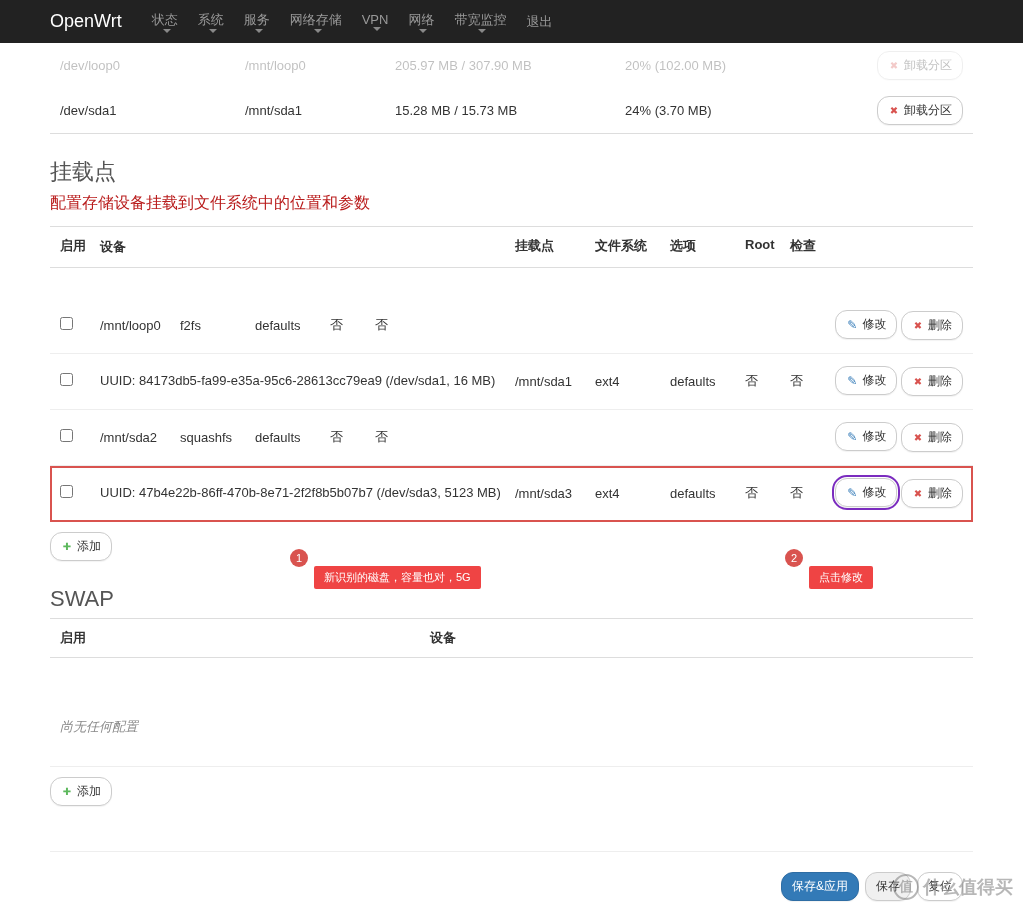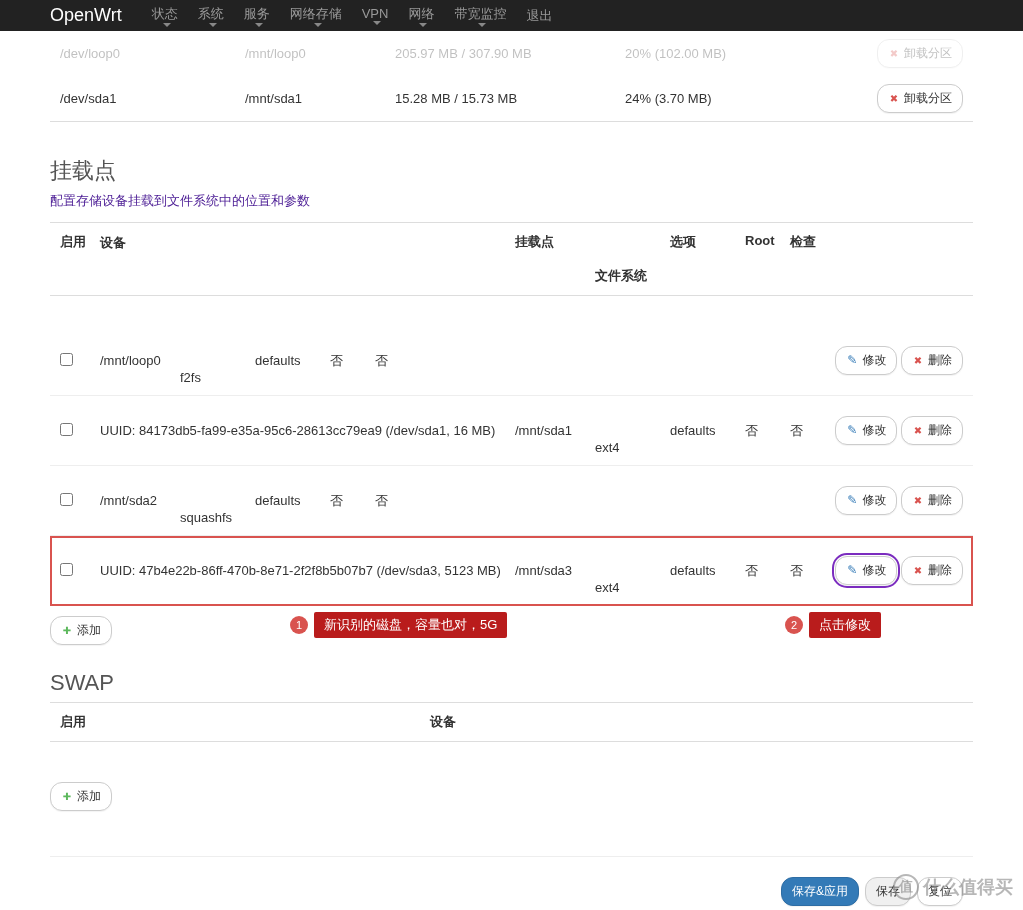--- a/index.html
+++ b/index.html
@@ -1,37 +1,37 @@
 <!DOCTYPE html>
 <html><head>
 <meta charset="utf-8">
 <style>
 * { box-sizing: border-box; margin: 0; padding: 0; }
 body { font-family: "Helvetica Neue", Helvetica, Arial, sans-serif; font-size: 13px; color: #333; background: #fff; width: 1023px; }
-.navbar { background: #222; height: 31px; display: flex; align-items: center; padding: 0 15px; }
+.navbar { background: #222; height: 43px; display: flex; align-items: center; padding: 0 15px; }
 .navbar .brand { color: #fff; font-size: 18px; font-weight: 500; margin-right: 20px; margin-left: 35px; }
 .navbar .nav-item { color: #999; font-size: 13px; padding: 10px 10px; cursor: pointer; display: flex; align-items: center; flex-direction: column; }
 .navbar .caret { display: inline-block; width: 0; height: 0; margin-left: 4px; border-left: 4px solid transparent; border-right: 4px solid transparent; border-top: 4px solid #888; }
 .container { padding: 0 50px 0 50px; }
-.storage-rows { border-bottom: 1px solid #ddd; margin-bottom: 34px; }
+.storage-rows { border-bottom: 1px solid #ddd; margin-bottom: 23px; }
 .storage-row { display: flex; padding: 8px 10px; align-items: center; }
 .storage-row .c1 { width: 185px; }
 .storage-row .c2 { width: 150px; }
 .storage-row .c3 { width: 230px; }
 .storage-row .c4 { width: 190px; }
 .storage-row .c5 { flex: 1; text-align: right; }
 .section-title { font-size: 22px; font-weight: 400; color: #555; margin-bottom: 6px; }
-.section-desc { color: #4c1d95; font-size: 13px; margin-bottom: 12px; }
+.section-desc { color: #b91c1c; font-size: 16px; margin-bottom: 12px; }
 .table-header { display: flex; padding: 10px 10px; font-weight: bold; border-top: 1px solid #ddd; border-bottom: 1px solid #ddd; }
 .mount-row { display: flex; padding: 10px 10px; align-items: center; border-bottom: 1px solid #eee; min-height: 56px; }
 .mount-row.highlight { outline: 2px solid #d9534f; outline-offset: -2px; position: relative; }
 .col-enable { width: 40px; }
 .col-device { width: 415px; padding-right: 10px; line-height: 1.5; }
 .col-mount { width: 80px; }
-.col-fs { width: 75px; margin-top: 34px; }
+.col-fs { width: 75px; }
 .col-opt { width: 75px; }
 .col-root { width: 45px; }
 .col-check { width: 45px; }
 .col-actions { flex: 1; text-align: right; white-space: nowrap; }
 .btn { display: inline-flex; align-items: center; background: #fff; border: 1px solid #ccc; border-radius: 12px; padding: 5px 10px; font-size: 12px; cursor: pointer; color: #333; box-shadow: 0 1px 1px rgba(0,0,0,0.05); }
 .btn-primary { background: #337ab7; border-color: #2e6da4; color: #fff; }
 .btn-default-save { background: #f0f0f0; }
 .btn .icon { width: 12px; height: 12px; margin-right: 4px; display: inline-flex; align-items: center; justify-content: center; }
 .btn.highlight-btn { outline: 2px solid #7b2cbf; outline-offset: 1px; }
 .icon-unmount::before { content: "✖"; color: #d9534f; font-size: 10px; }
@@ -39,21 +39,21 @@
 .icon-delete::before { content: "✖"; color: #d9534f; font-size: 10px; }
 .icon-add::before { content: "✚"; color: #5cb85c; font-size: 10px; }
 input[type=checkbox] { width: 13px; height: 13px; }
 .actions-row { padding: 10px 0 25px 0; }
 .swap-header { display: flex; padding: 10px 10px; font-weight: bold; border-top: 1px solid #ddd; border-bottom: 1px solid #ddd; }
 .swap-header .sc1 { width: 370px; }
 .swap-empty { padding: 30px 10px; font-style: italic; color: #888; border-bottom: 1px solid #eee; }
 .footer-actions { display: flex; justify-content: flex-end; gap: 6px; padding: 20px 10px 20px 10px; border-top: 1px solid #eee; margin-top: 20px; }
 .annotation { position: absolute; display: flex; align-items: center; }
 .ann-badge { background: #d9534f; color: #fff; width: 18px; height: 18px; border-radius: 50%; display: inline-flex; align-items: center; justify-content: center; font-size: 11px; margin-right: 6px; }
-.ann-text { background: #b91c1c; color: #fff; padding: 4px 10px; font-size: 13px; border-radius: 2px; }
+.ann-text { background: #ef4444; color: #fff; padding: 4px 10px; font-size: 11px; border-radius: 2px; margin-top: 38px; }
 .dotted { border-bottom: 1px dotted #888; }
 .watermark { position: fixed; right: 10px; bottom: 10px; display: flex; align-items: center; color: #888; font-size: 18px; font-weight: bold; opacity: 0.6; }
 .watermark .wm-circle { width: 26px; height: 26px; border: 2px solid #888; border-radius: 50%; display: flex; align-items: center; justify-content: center; margin-right: 4px; font-size: 14px; }
 .rel { position: relative; }
 </style>
 </head>
 <body>
 
 <div class="navbar">
   <div class="brand">OpenWrt</div>
@@ -214,20 +214,21 @@
       </button>
   </div>
 
   <h2 class="section-title">SWAP</h2>
 
   <div class="swap-header">
     <div class="sc1">启用</div>
     <div>设备</div>
   </div>
   <div style="height:30px;"></div>
+  <div class="swap-empty">尚无任何配置</div>
 
   <div class="actions-row">
     <button class="btn">
         <span class="icon icon-add"></span>
         <span>添加</span>
       </button>
   </div>
 
   <div class="footer-actions">
     <button class="btn btn-primary">保存&amp;应用</button>

